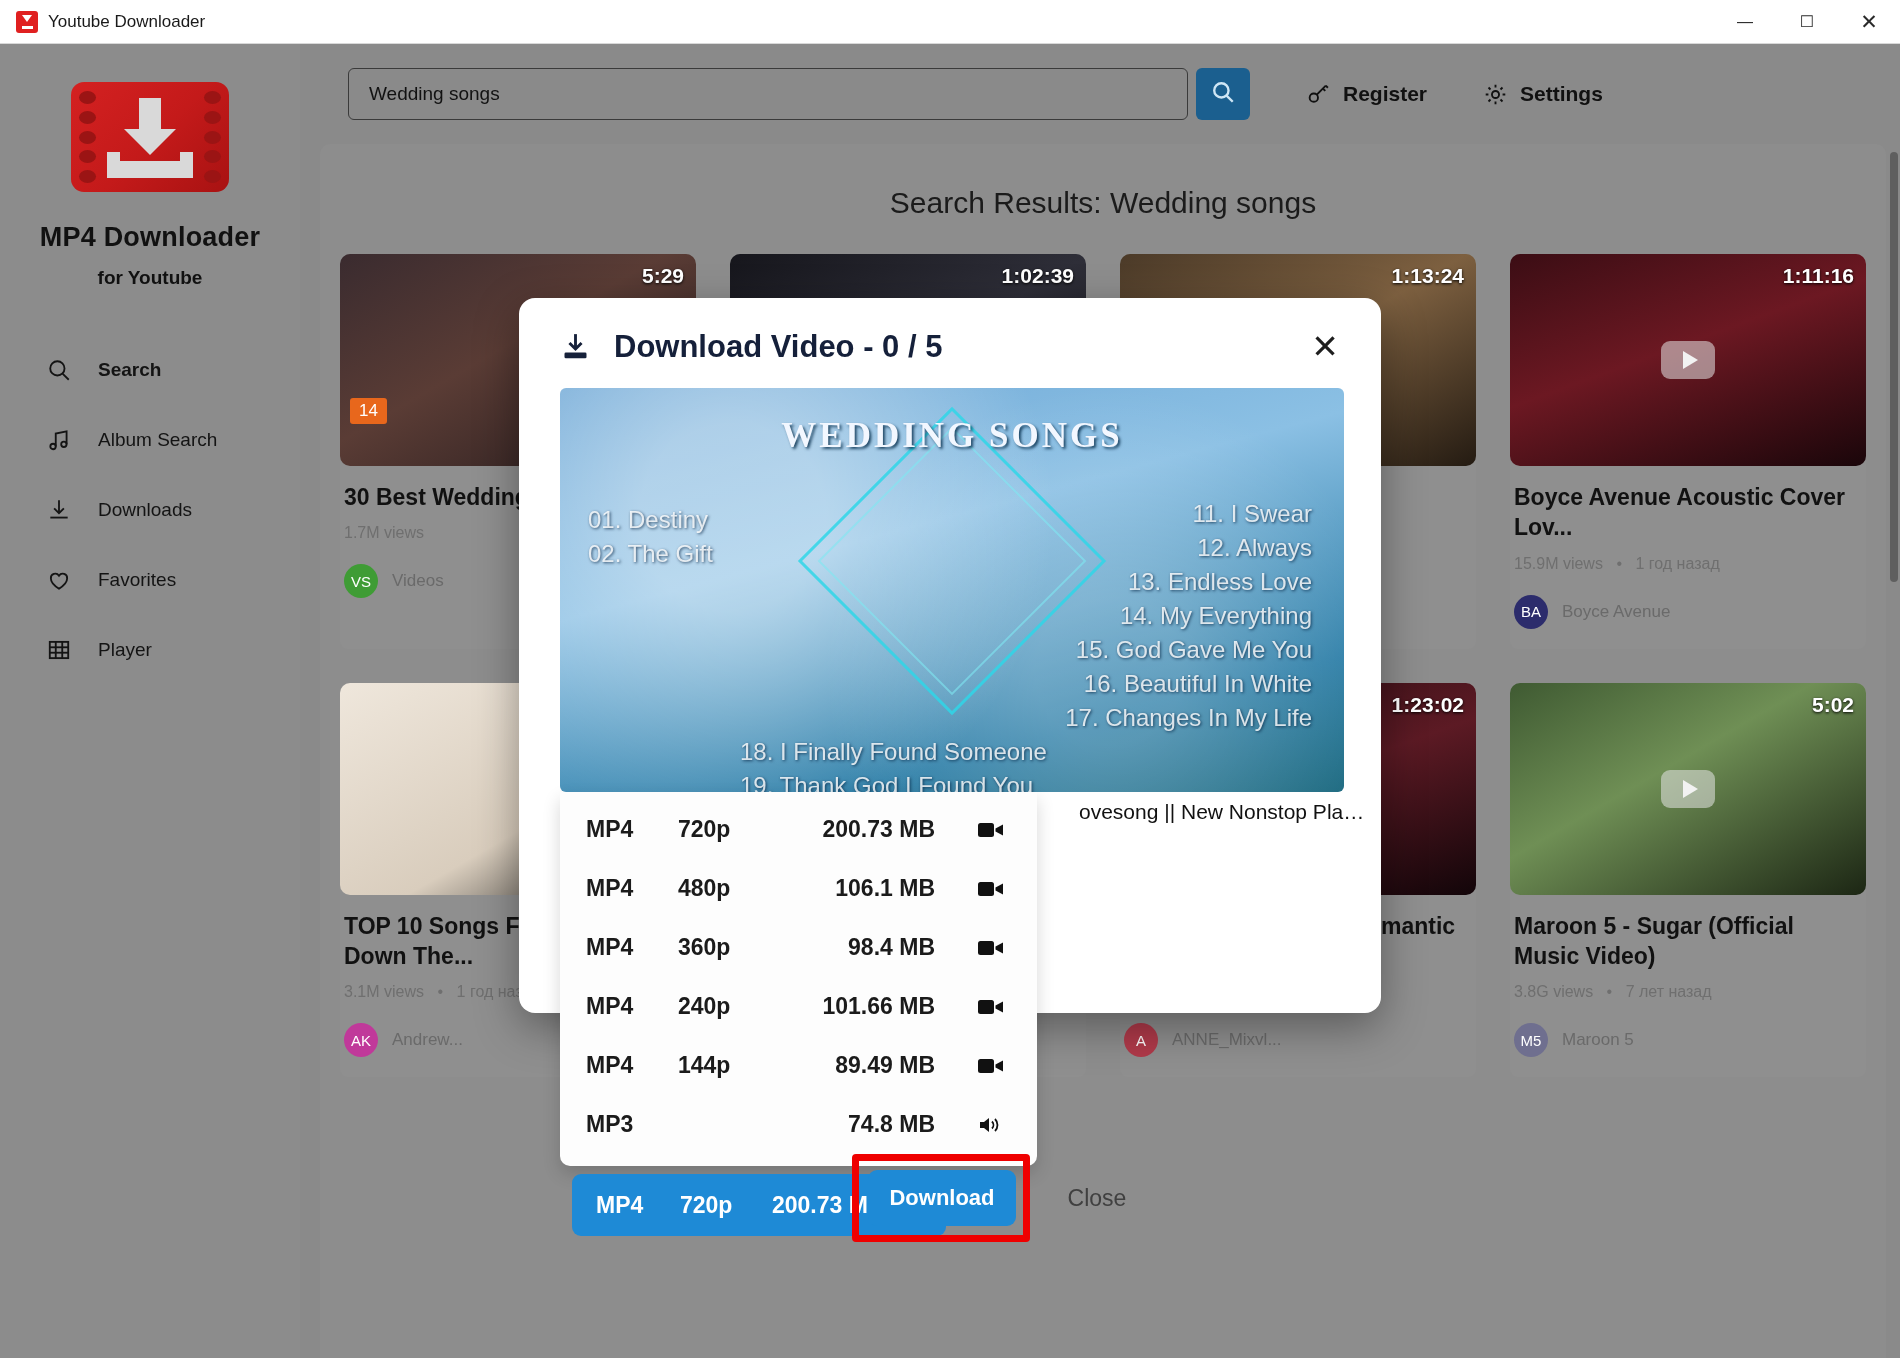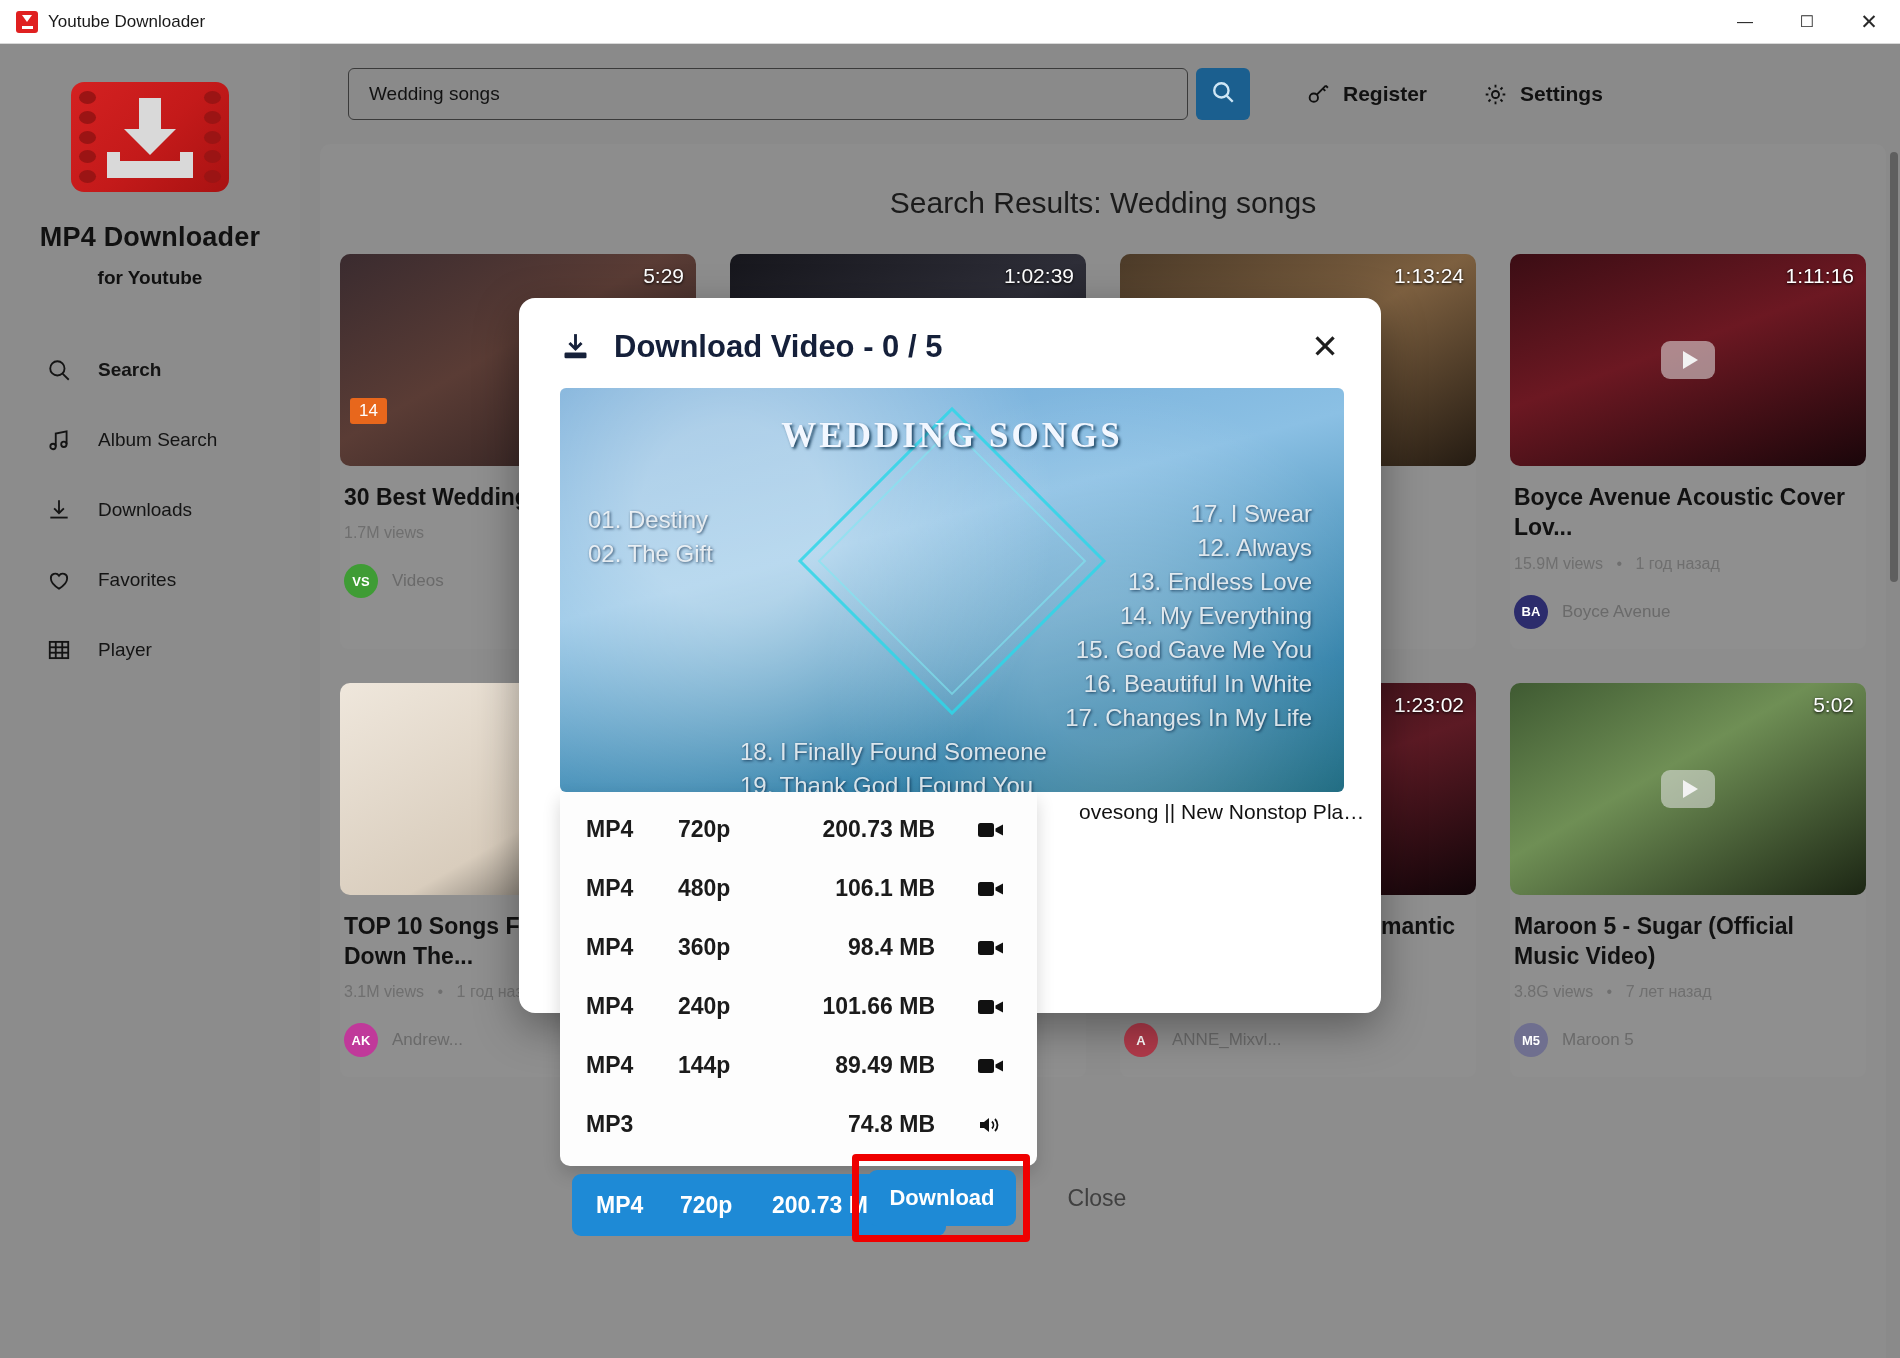--- a/index.html
+++ b/index.html
@@ -131,21 +131,21 @@
     display: grid; grid-template-columns: repeat(4, 1fr);
     gap: 34px; padding: 0 20px;
   }
   .card { background: #8f8f8f; border-radius: 8px; padding: 0 0 20px 0; }
   .thumb {
     position: relative; width: 100%; height: 212px; border-radius: 10px;
     overflow: hidden; background: #121212;
   }
   .thumb .badge {
     position: absolute; top: 10px; right: 12px; color: #fff;
-    font-size: 21px; font-weight: 400; text-shadow: 0 1px 3px #000;
+    font-size: 21px; font-weight: 700; text-shadow: 0 1px 3px #000;
   }
   .thumb .playglyph {
     position: absolute; left: 50%; top: 50%; transform: translate(-50%,-50%);
     width: 54px; height: 38px; background: rgba(230,230,230,.55);
     border-radius: 9px; display: flex; align-items: center; justify-content: center;
   }
   .thumb .playglyph::after {
     content: ""; width: 0; height: 0; border-left: 15px solid #f2f2f2;
     border-top: 9px solid transparent; border-bottom: 9px solid transparent;
     margin-left: 4px;
@@ -160,22 +160,22 @@
     display: -webkit-box; -webkit-line-clamp: 2; -webkit-box-orient: vertical;
     overflow: hidden;
   }
   .card-meta {
     font-size: 16px; color: #6f6f6f; margin-top: 12px; padding: 0 4px;
   }
   .card-meta .dot { margin: 0 9px; }
   .card-chan { display: flex; align-items: center; margin-top: 22px; padding: 0 4px; }
   .avatar {
     width: 34px; height: 34px; border-radius: 50%; color: #fff;
-    font-size: 13px; display: flex; align-items: center; justify-content: center;
-    margin-right: 14px; font-weight: 700;
+    font-size: 15px; display: flex; align-items: center; justify-content: center;
+    margin-right: 14px; font-weight: 400;
   }
   .chan-name { font-size: 17px; color: #6a6a6a; }
 
   #scrollbar {
     position: absolute; right: 2px; top: 108px; width: 8px; height: 430px;
     background: #5f5f5f; border-radius: 4px; z-index: 6;
   }
   #modal {
     position: absolute; left: 519px; top: 298px; width: 862px; height: 715px;
     background: #ffffff; border-radius: 16px; z-index: 25;
@@ -524,21 +524,21 @@
     <span id="modal-title">Download Video - 0 / 5</span>
     <span id="modal-close">✕</span>
   </div>
 
   <div id="video-preview">
     <div class="diamond"></div>
     <div class="diamond2"></div>
     <div class="vp-title">WEDDING SONGS</div>
     <div class="trk leftcol" style="top:118px">01. Destiny</div>
     <div class="trk leftcol" style="top:152px">02. The Gift</div>
-    <div class="trk rightcol" style="top:112px">17. I Swear</div>
+    <div class="trk rightcol" style="top:112px">11. I Swear</div>
     <div class="trk rightcol" style="top:146px">12. Always</div>
     <div class="trk rightcol" style="top:180px">13. Endless Love</div>
     <div class="trk rightcol" style="top:214px">14. My Everything</div>
     <div class="trk rightcol" style="top:248px">15. God Gave Me You</div>
     <div class="trk rightcol" style="top:282px">16. Beautiful In White</div>
     <div class="trk rightcol" style="top:316px">17. Changes In My Life</div>
     <div class="trk" style="left:180px;top:350px">18. I Finally Found Someone</div>
     <div class="trk" style="left:180px;top:384px">19. Thank God I Found You</div>
   </div>
 

